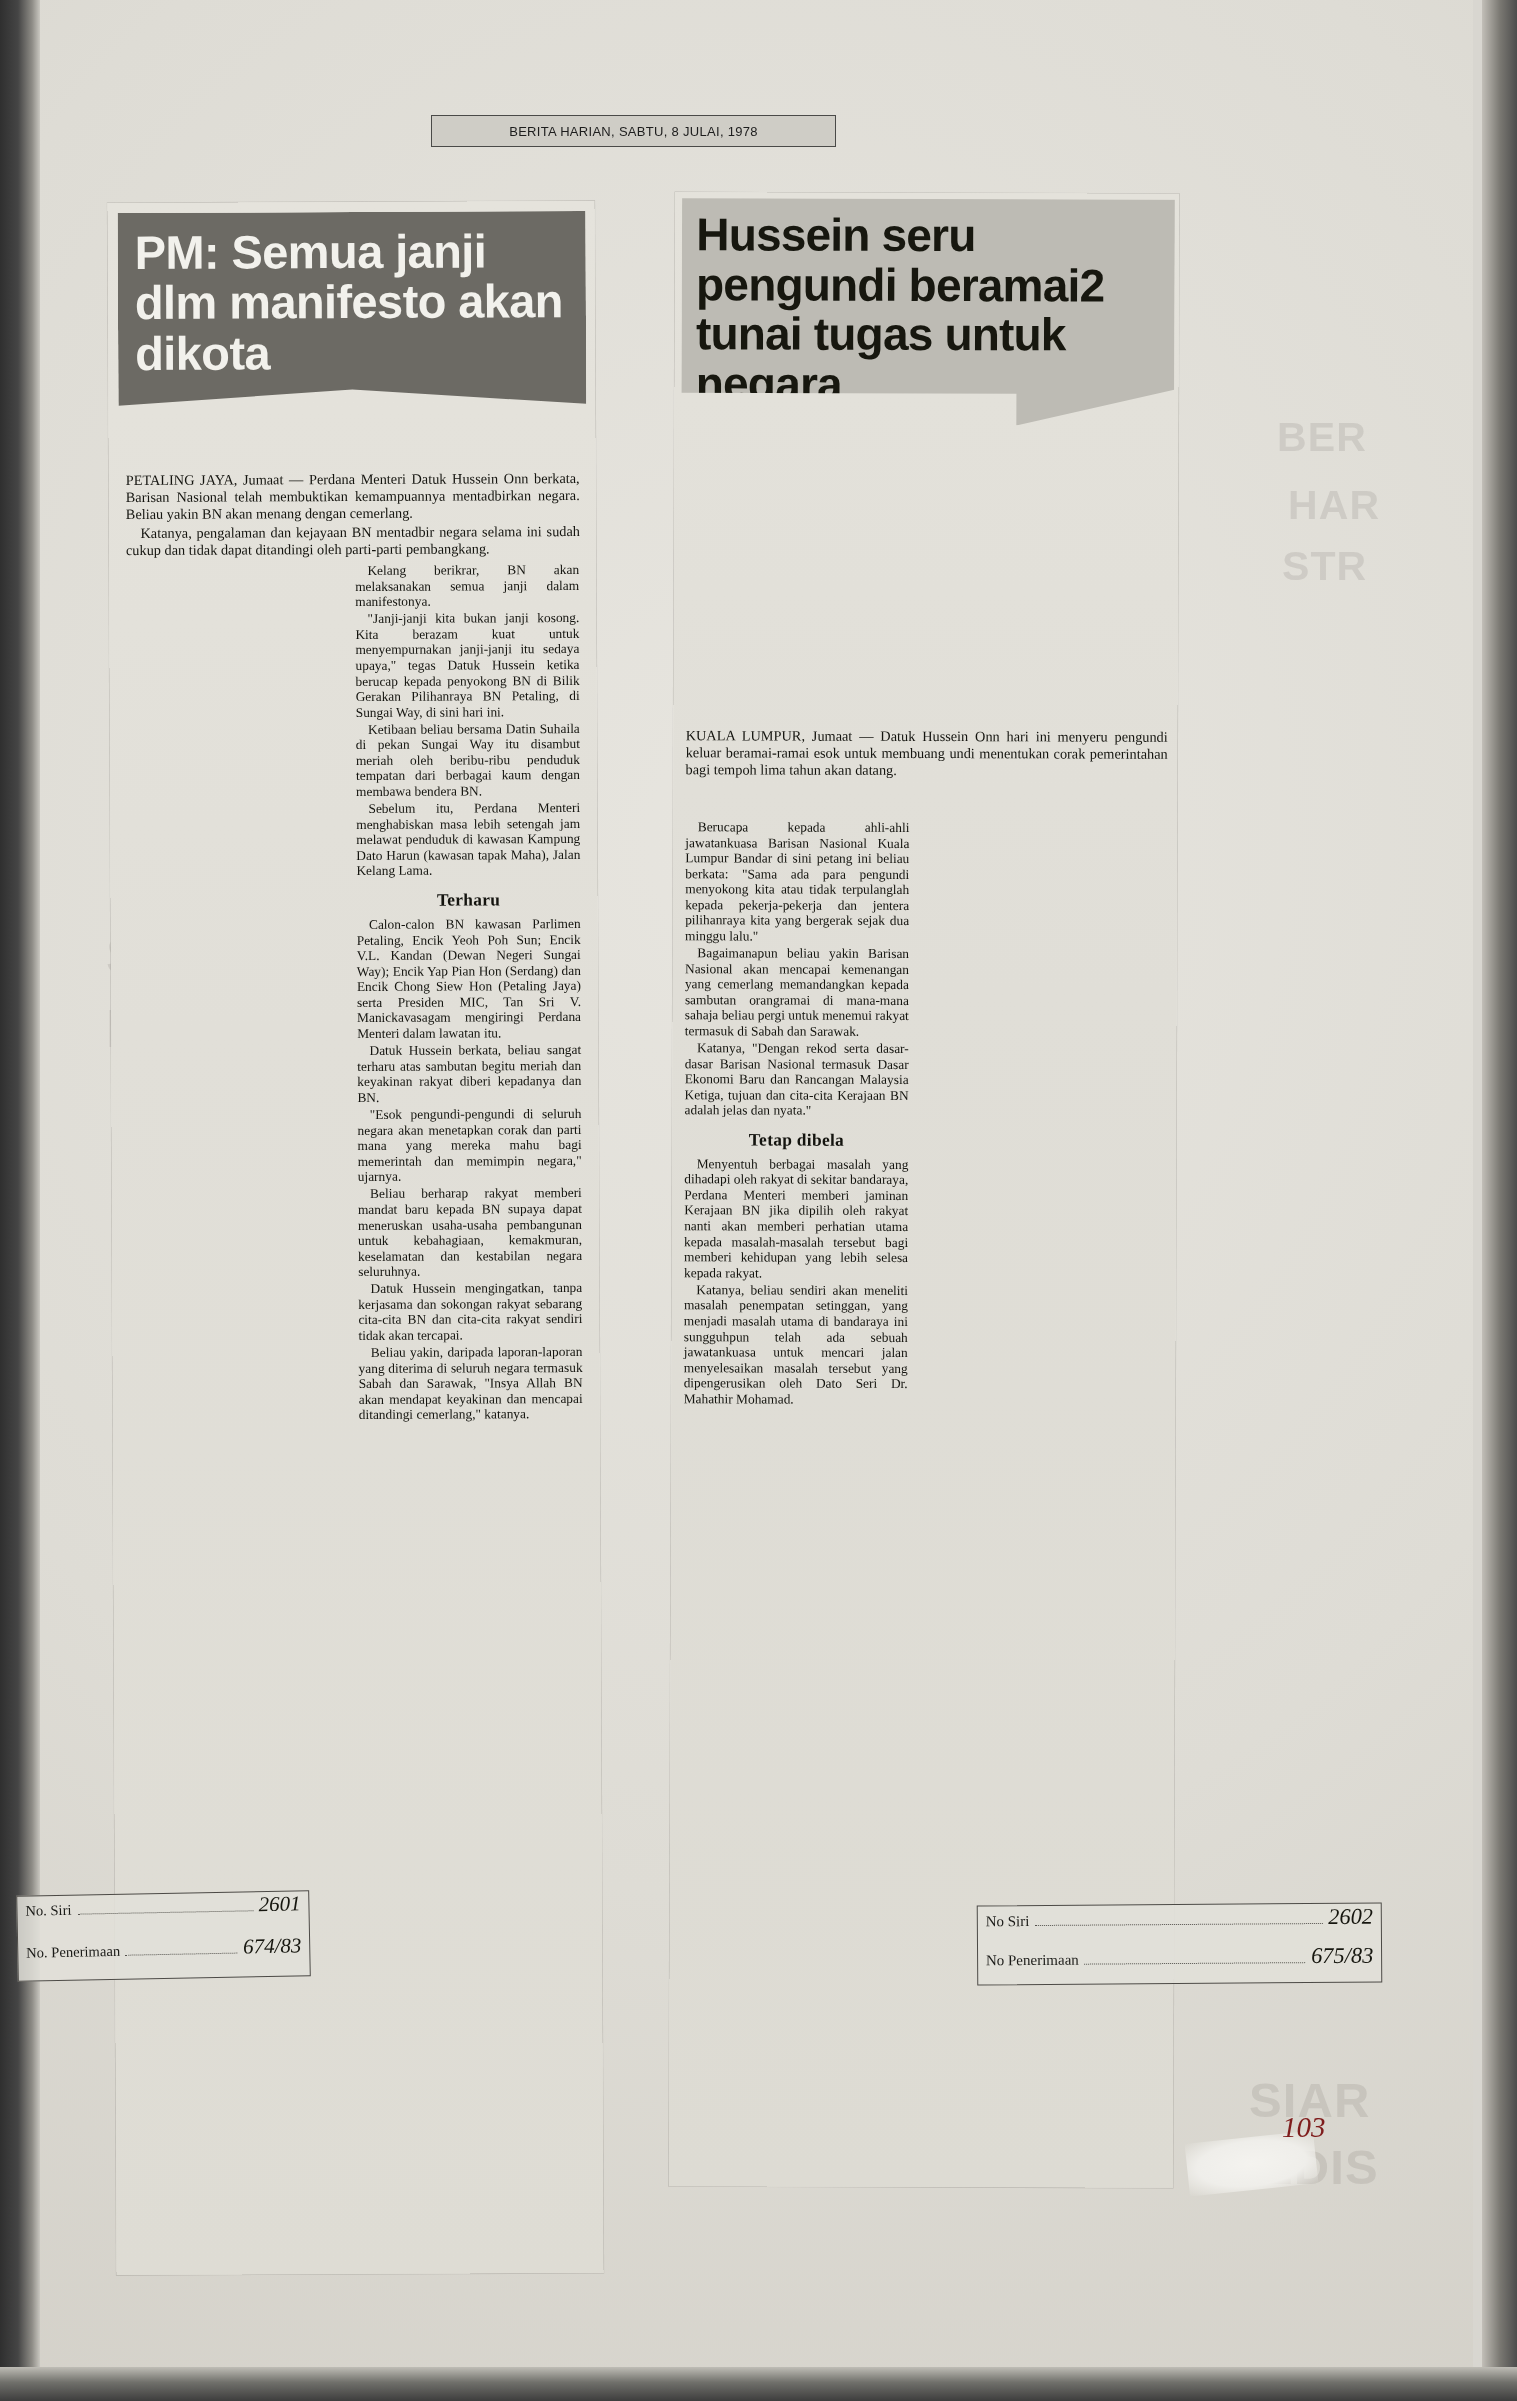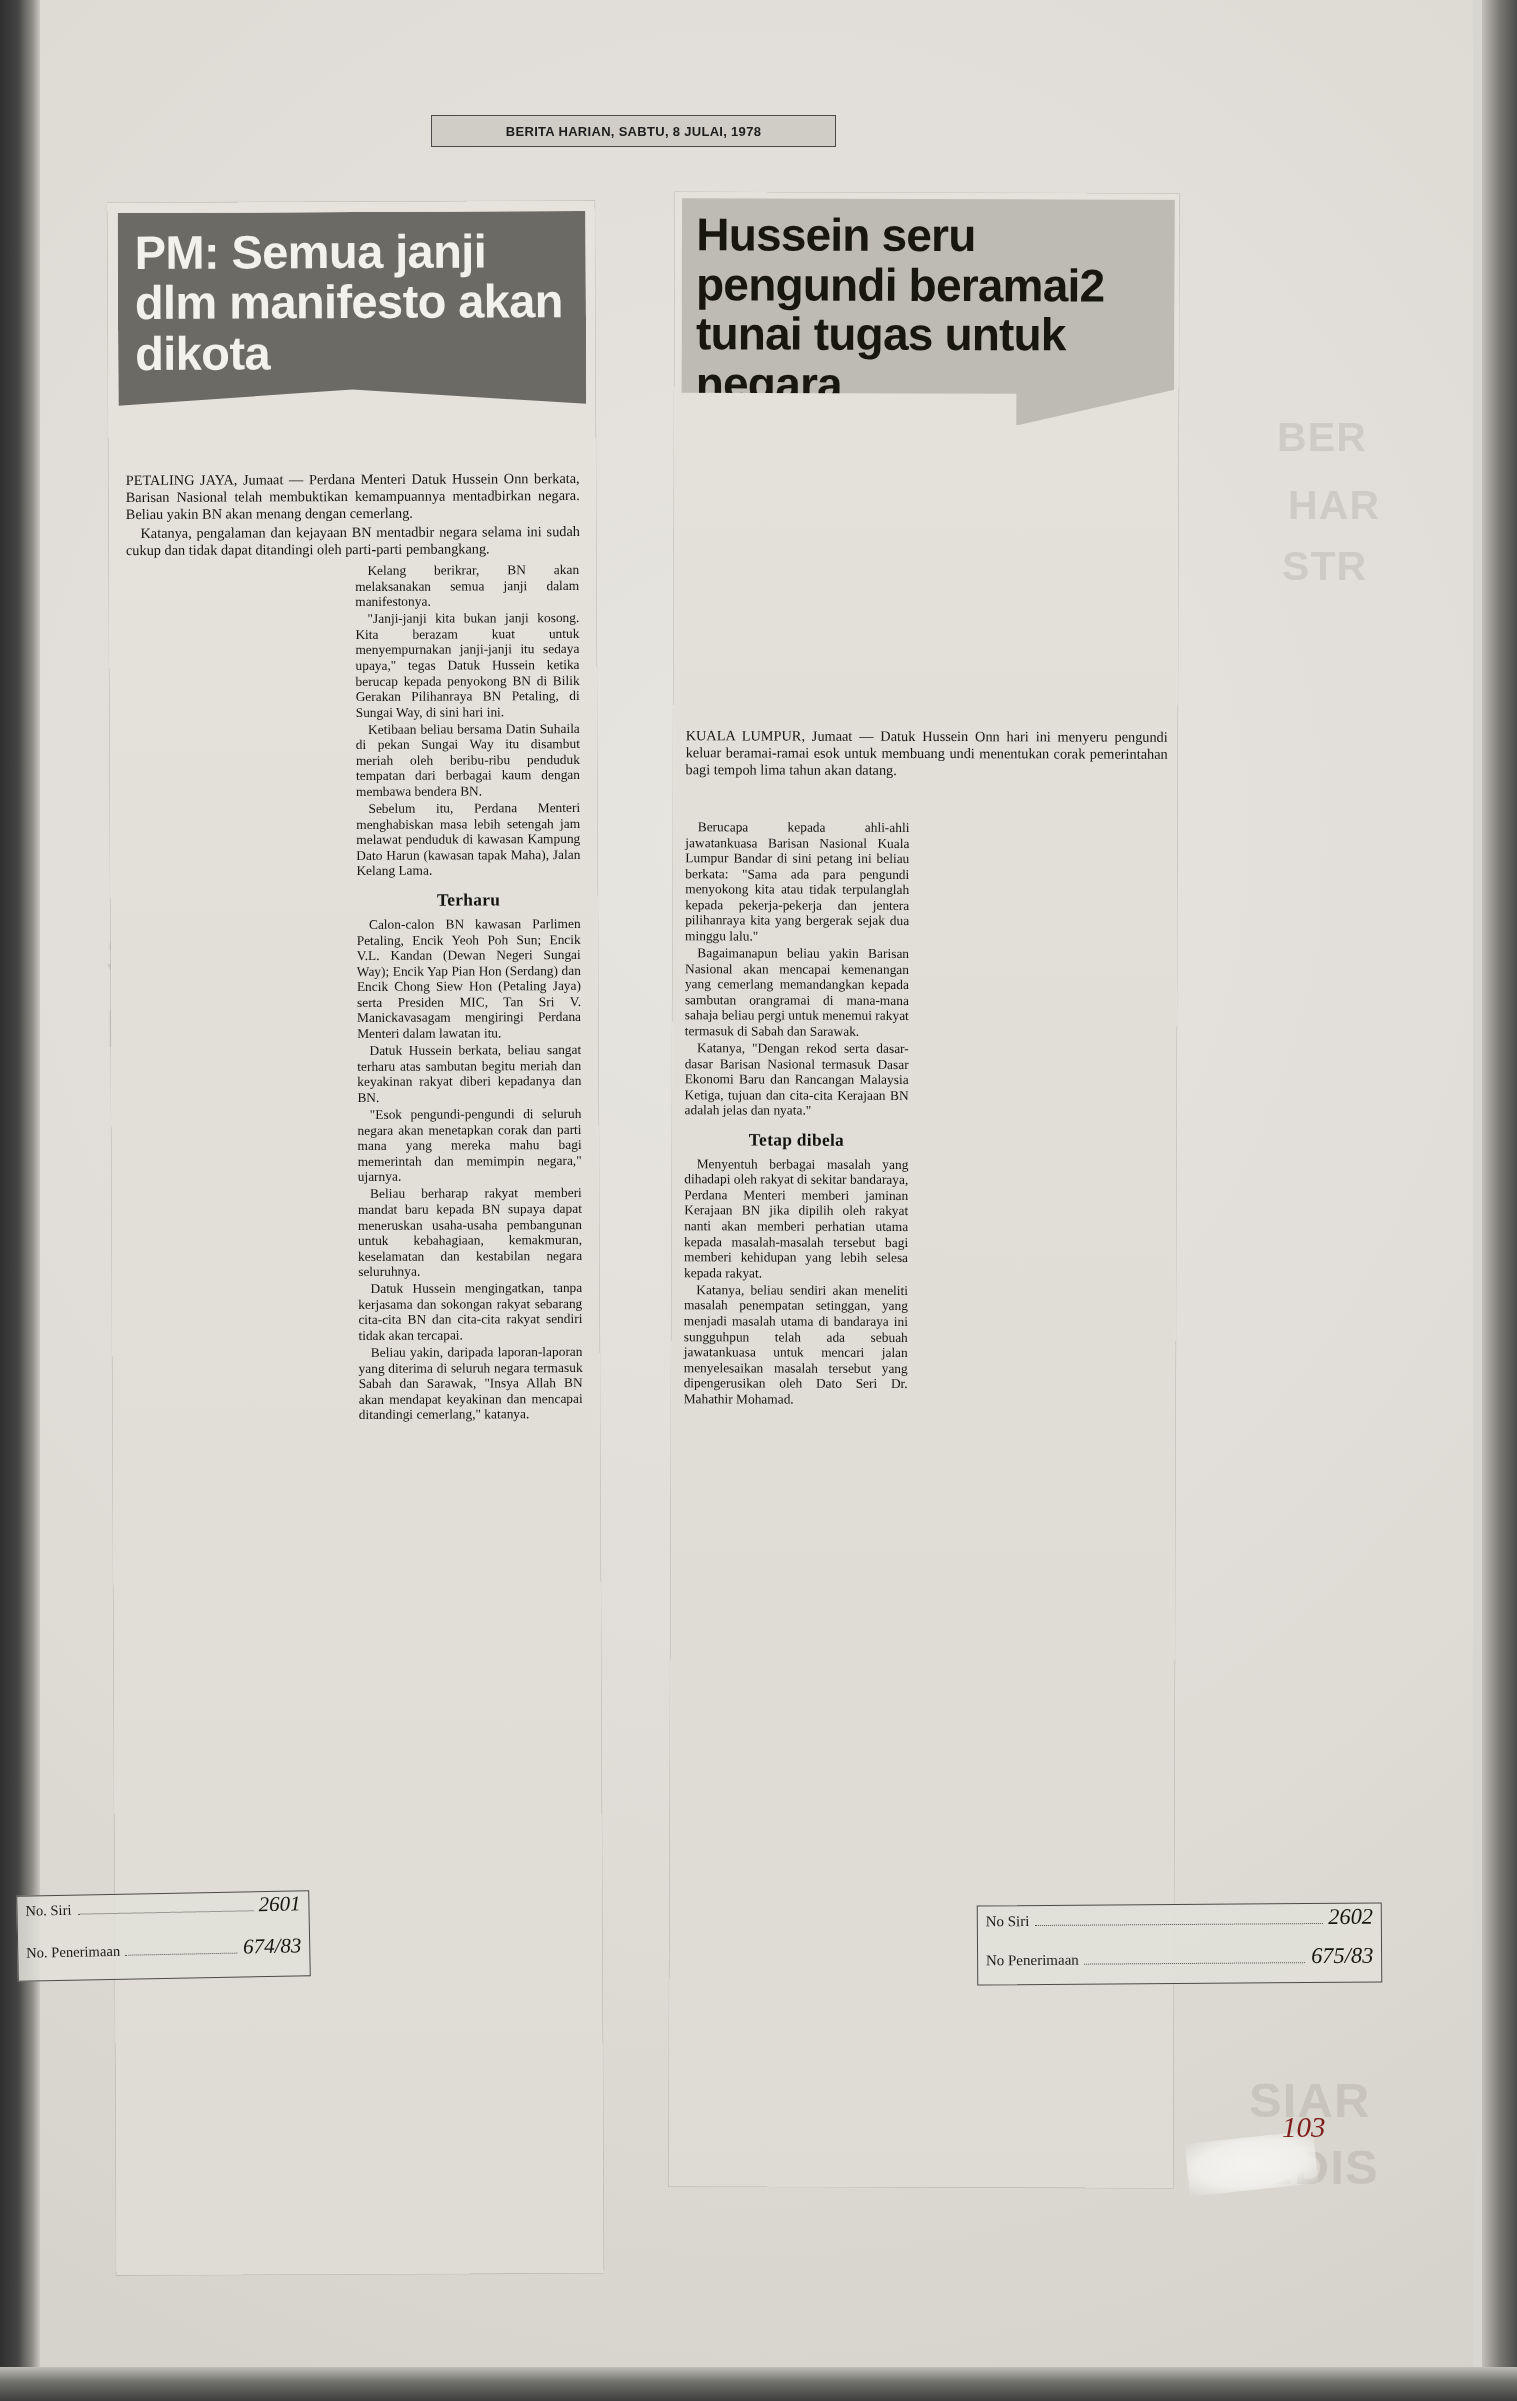--- a/index.html
+++ b/index.html
@@ -66,21 +66,21 @@
     height: 30px;
     background: #cfcdc6;
     border: 1.1px solid #4a4a48;
     display: flex;
     align-items: center;
     justify-content: center;
   }
   .header-stamp span {
     font-family: "Liberation Sans", sans-serif;
     font-size: 13px;
-    font-weight: bold;
+    font-weight: normal;
     letter-spacing: 0.3px;
     color: #1d1d1d;
   }
 
   
   .clip {
     position: absolute;
     background: #e3e1da;
     box-shadow: 0 0 0 0.6px rgba(90,88,82,0.25);
   }

